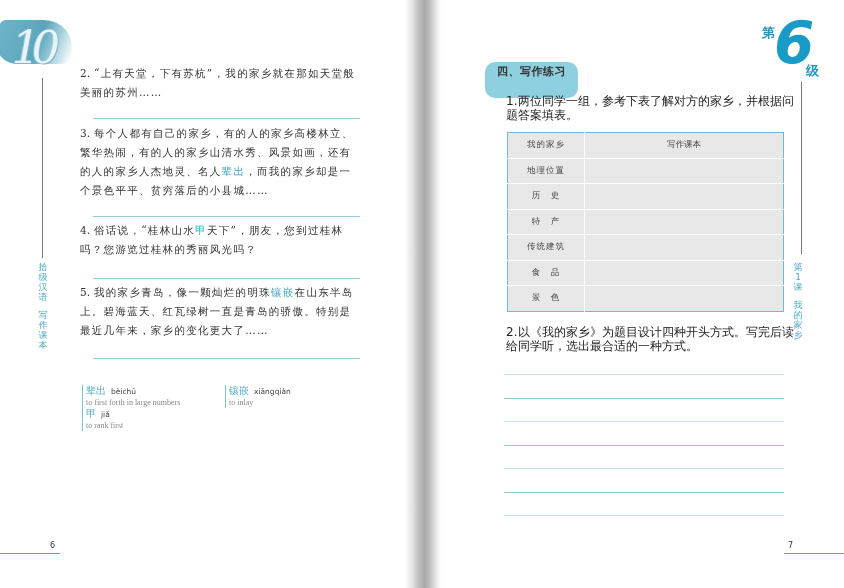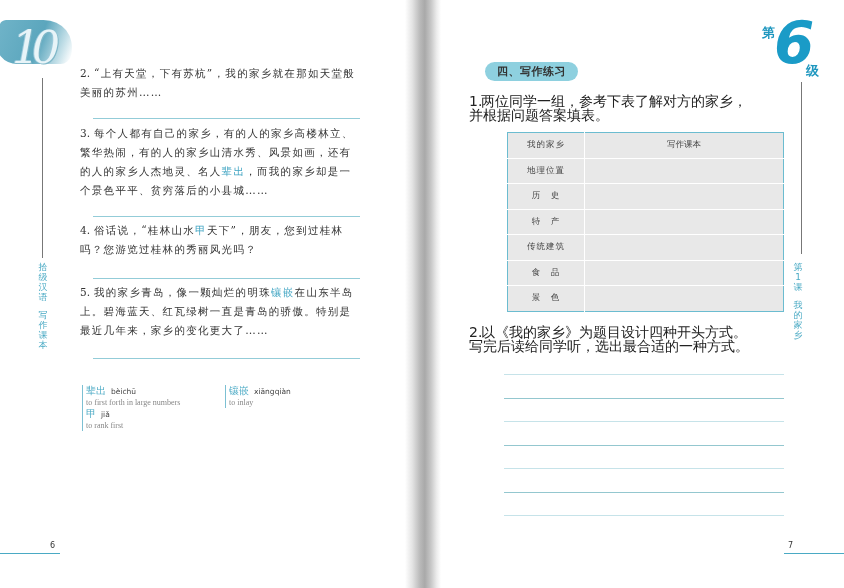--- a/index.html
+++ b/index.html
@@ -78,28 +78,28 @@
   }
   .right-vline { position: absolute; left: 801px; top: 82px; width: 1px; height: 172px; background: #777; }
   .right-side-text {
     position: absolute; left: 791px; top: 262px; width: 14px;
     font-family: "DejaVu Sans", sans-serif; font-size: 9px; line-height: 10px;
     color: #4aaac4; text-align: center; word-break: break-all;
   }
   .right-side-text .gap { display: block; height: 8px; }
 
   .section-pill {
-    position: absolute; left: 485px; top: 62px; width: 93px; height: 19px;
+    position: absolute; left: 485px; top: 62px; width: 93px; height: 36px;
     background: #8ed0df; border-radius: 10px;
     font-family: "DejaVu Sans", sans-serif; font-weight: bold; font-size: 11px;
     color: #333; text-align: center; line-height: 20px; letter-spacing: 0.5px;
   }
   .q {
-    position: absolute; left: 469px; width: 290px;
-    font-family: "DejaVu Sans", sans-serif; font-size: 14px; line-height: 14px; color: #222;
+    position: absolute; left: 506px; width: 290px;
+    font-family: "DejaVu Sans", sans-serif; font-size: 12px; line-height: 14px; color: #222;
   }
   .q .num { display: inline-block; width: 12px; }
 
   .info-table {
     position: absolute; left: 507px; top: 132px; width: 277px; height: 179px;
     border: 1px solid #6bbcd0; border-collapse: collapse; background: #e8e8e8;
   }
   .info-table td, .info-table th {
     border-bottom: 1px solid #ffffff; height: 25.5px; font-size: 8.5px; color: #444;
     text-align: center; font-weight: normal;

